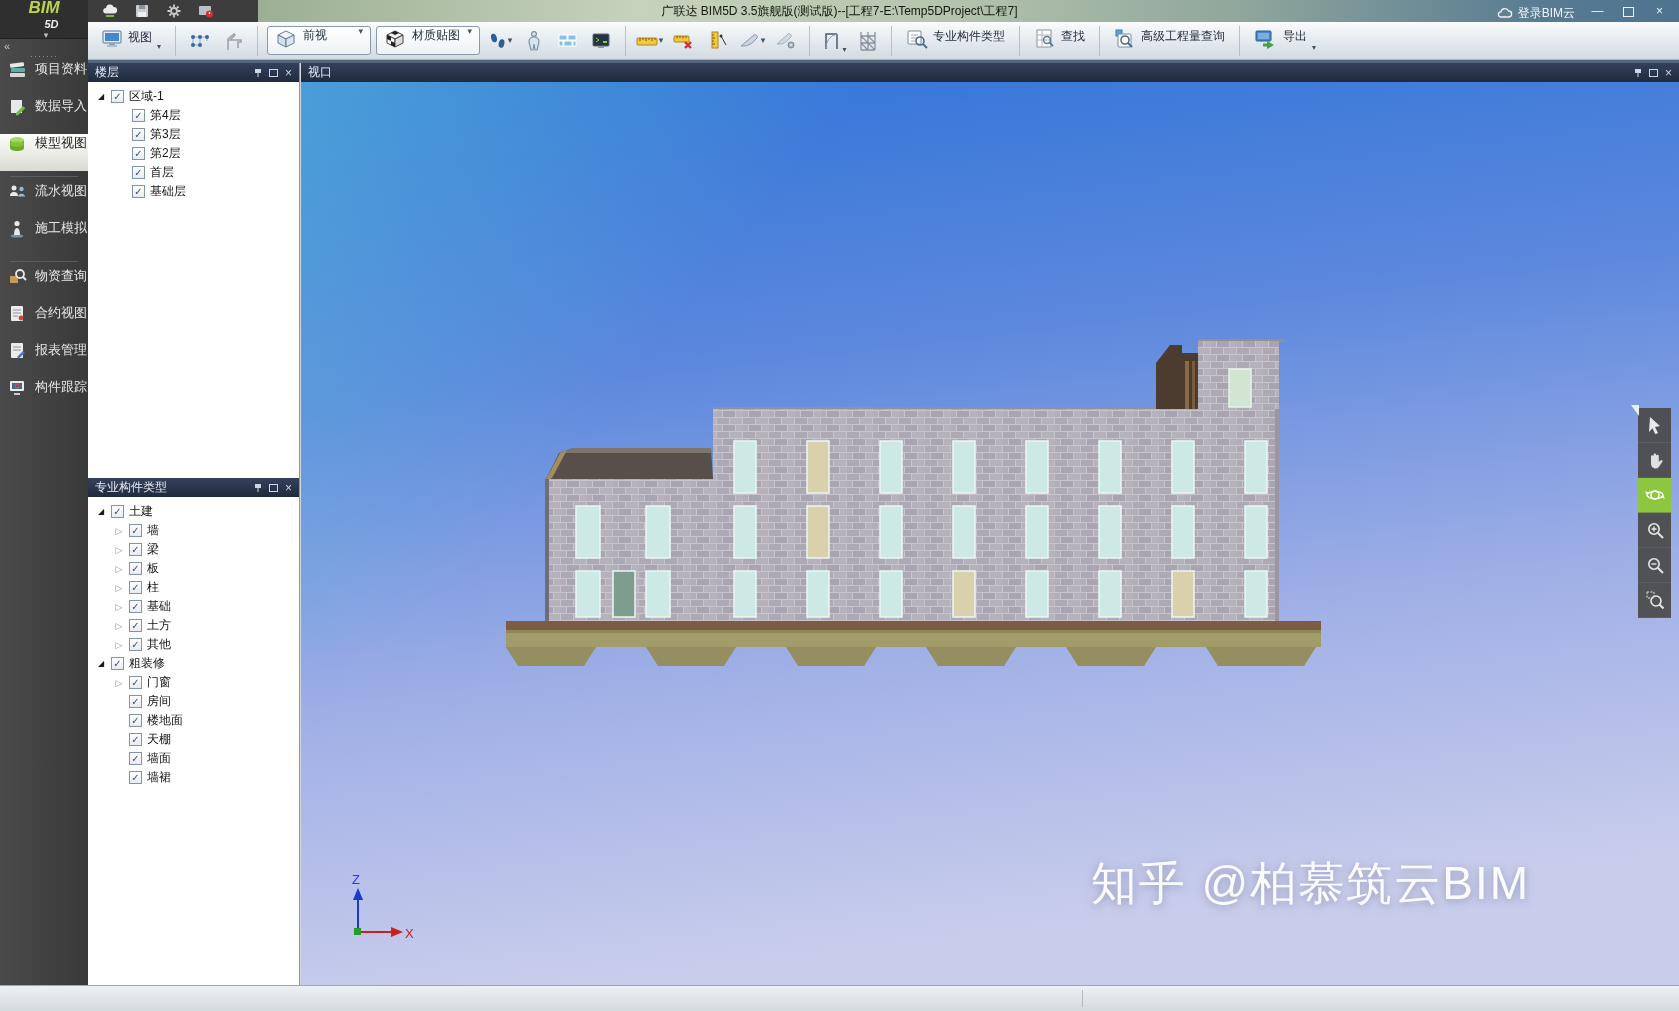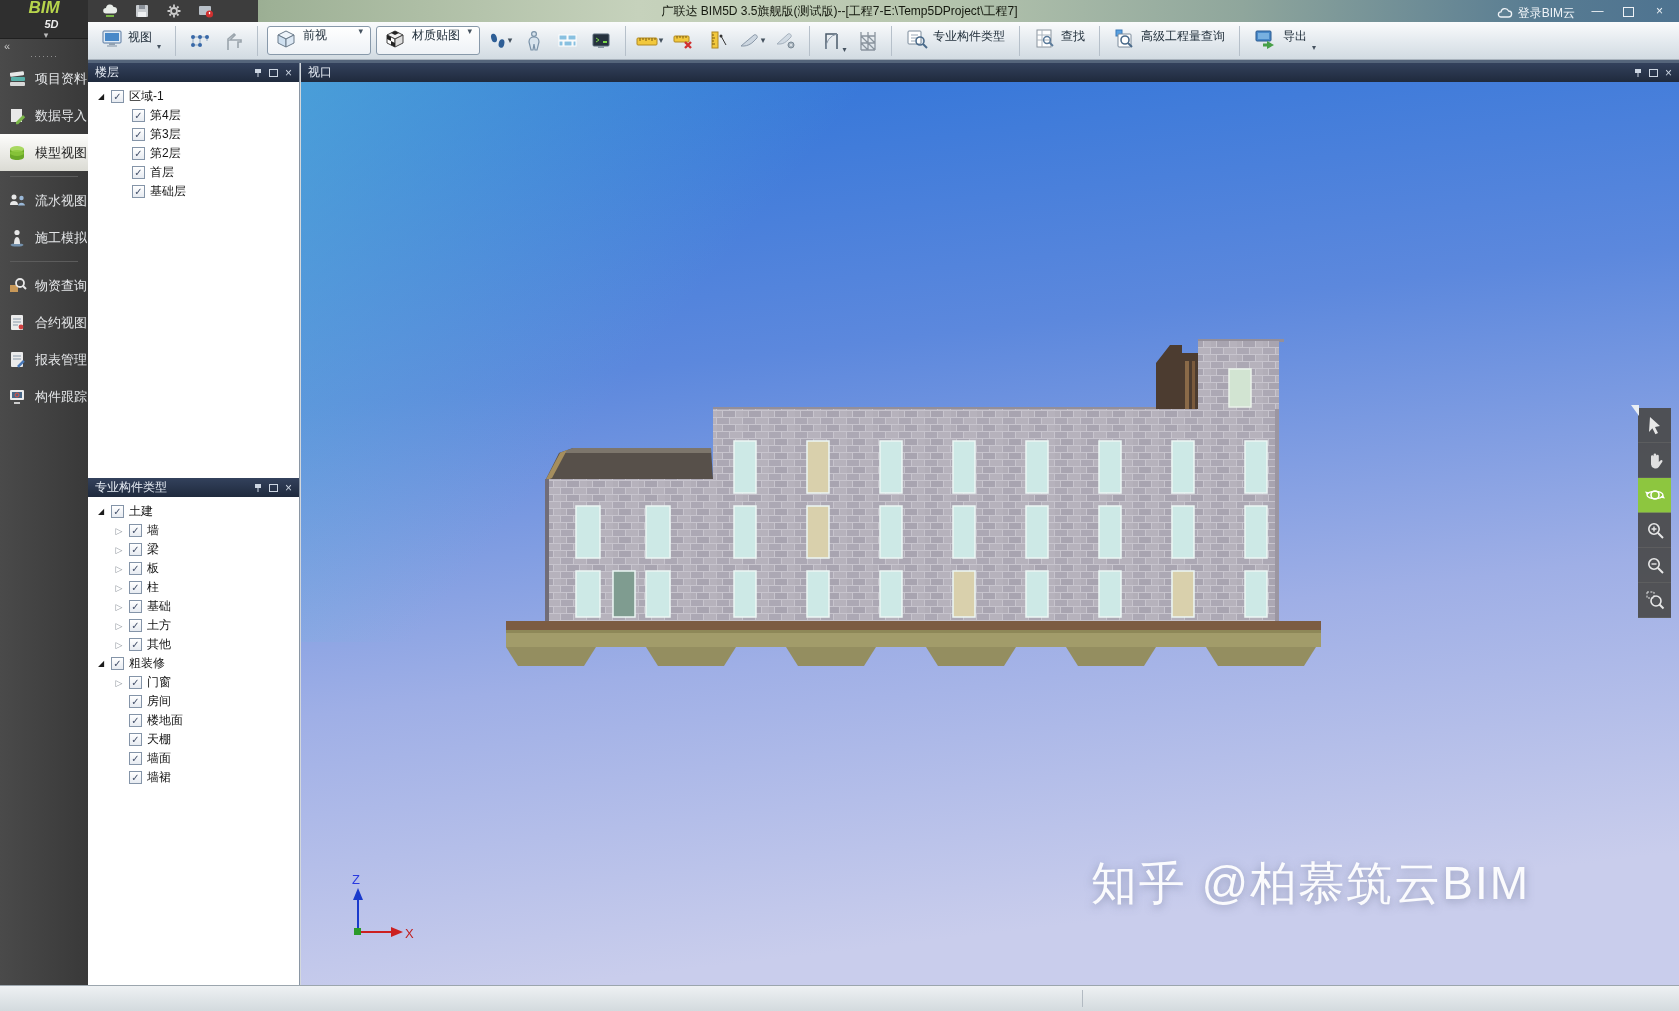--- a/index.html
+++ b/index.html
@@ -35,21 +35,21 @@
   
   .rail{position:absolute;left:0;top:0;width:88px;height:985px;z-index:4;
         background:linear-gradient(90deg,#4a4a4a,#393939);}
   .logo{height:38px;display:flex;align-items:center;justify-content:center;background:#2f2f2f;
         border-bottom:1px solid #202020;cursor:pointer;flex-direction:column;}
   .lb{font-style:italic;font-weight:bold;font-size:17px;color:#b7d44c;}
   .l5{font-style:italic;font-weight:bold;font-size:11px;color:#ededed;margin-left:15px;}
   .lc{color:#bbbbbb;font-size:9px;margin-left:4px;}
   .chev{color:#c8c8c8;font-size:11px;padding:1px 0 0 4px;line-height:12px;cursor:pointer;}
   .dots{color:#9a9a9a;text-align:center;font-size:9px;letter-spacing:1px;line-height:8px;}
-  .nitem{height:37px;display:flex;align-items:center;gap:7px;padding-left:8px;color:#e4e6e8;
+  .nitem{height:37px;display:flex;gap:7px;padding-left:8px;color:#e4e6e8;
          font-size:13px;cursor:pointer;}
   .nitem.active{background:linear-gradient(#fdfdfb,#dbdbd4);color:#1c1c1c;}
   .ndiv{height:1px;background:#5c5c5c;margin:5px 10px;}
   .nicon{width:20px;height:20px;flex:0 0 20px;}
   
   .topstrip{position:absolute;left:88px;right:0;top:60px;height:3px;background:#55657b;z-index:2;}
   .panelcol{position:absolute;left:88px;top:63px;width:212px;bottom:26px;background:#ffffff;
             border-right:1px solid #8a96a4;box-sizing:border-box;z-index:3;}
   .panel{position:absolute;left:0;right:0;}
   .floorsP{top:0;height:429px;}

